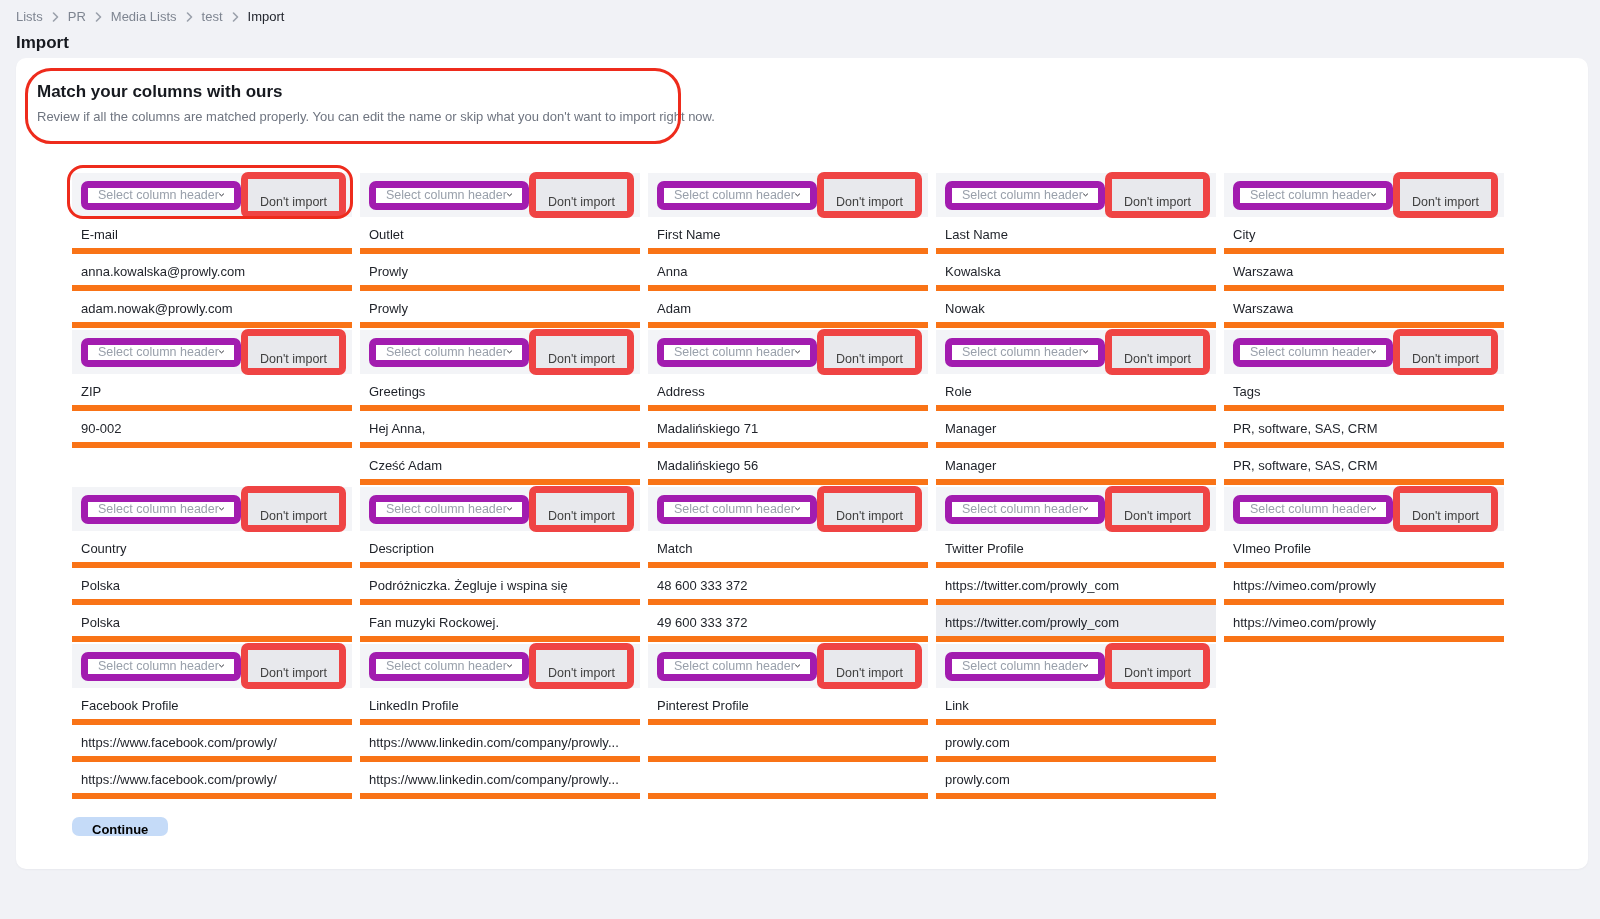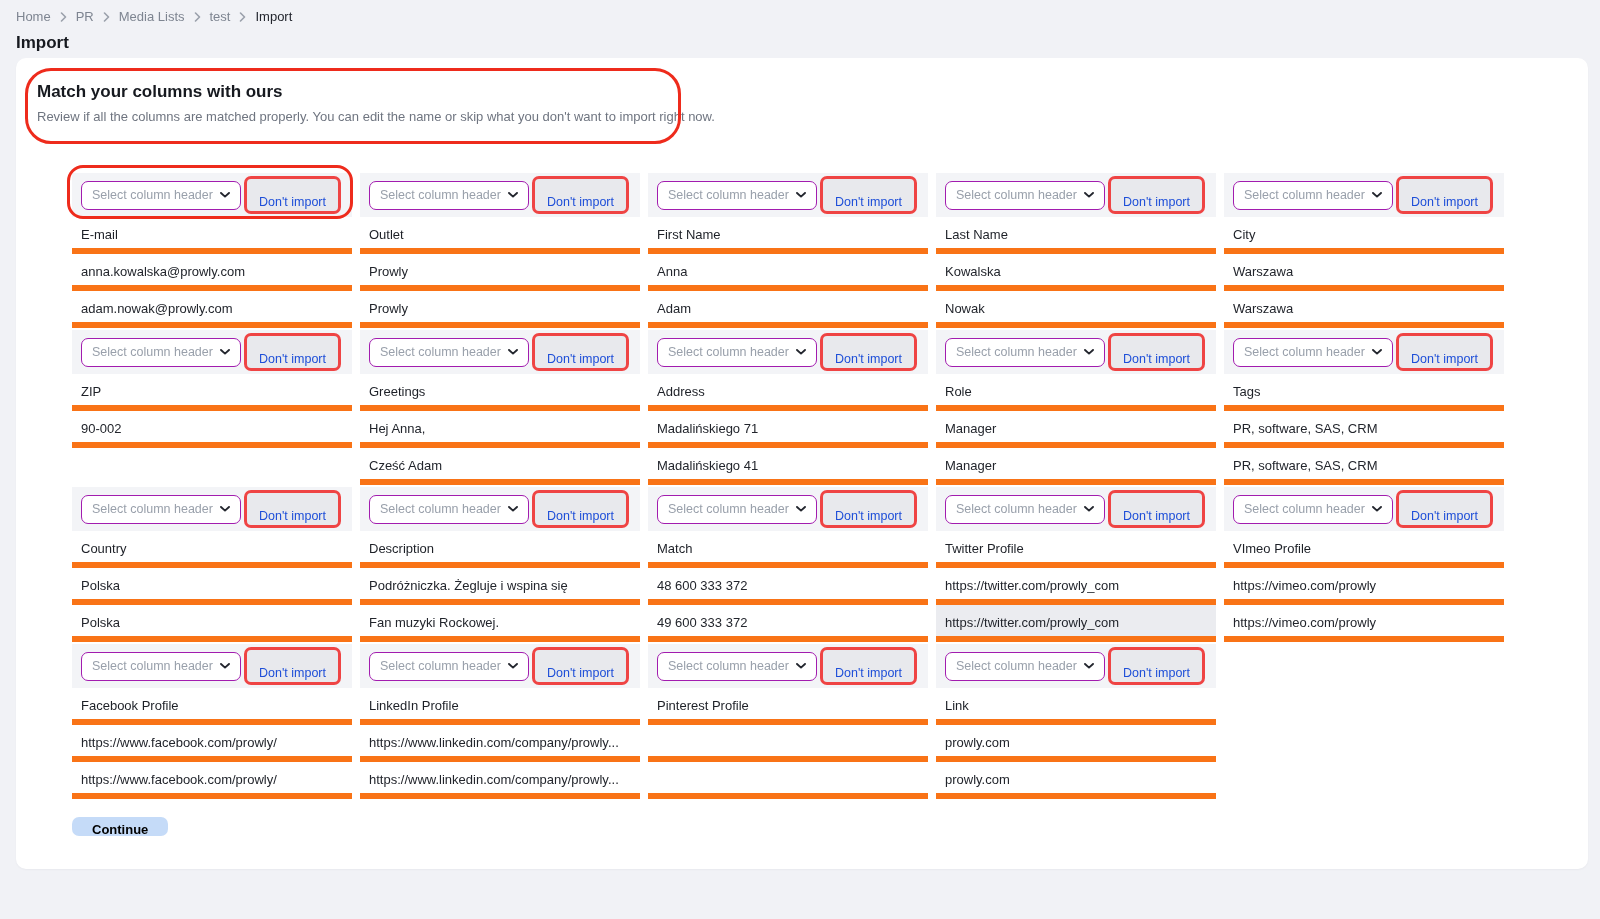--- a/index.html
+++ b/index.html
@@ -44,30 +44,30 @@
     display:grid; grid-template-columns:repeat(5,280px); gap:0 8px;
     margin-bottom:2px;
   }
   .band {
     height:44px; background:#f3f4f7;
     display:flex; align-items:center; justify-content:space-between;
     padding:0 11px 0 9px;
   }
   .hdr-select {
     width:160px; height:29px; background:#ffffff;
-    border:1px solid #a21caf; border-radius:7px;
+    border:7px solid #a21caf; border-radius:7px;
     display:flex; align-items:center; justify-content:space-between;
     padding:0 10px; cursor:pointer;
   }
   .hdr-select .ph { font-size:12.5px; color:#99a0ab; white-space:nowrap; }
   .dont-import {
     height:29px; padding:16px 12px;
-    background:#e8e9ed; border:3px solid #ef4444; border-radius:7px;
+    background:#e8e9ed; border:7px solid #ef4444; border-radius:7px;
     font-family:"Liberation Sans", sans-serif;
-    font-size:12.5px; color:#1d4ed8; cursor:pointer; white-space:nowrap;
+    font-size:12.5px; color:#404040; cursor:pointer; white-space:nowrap;
   }
   .cell {
     height:37px; line-height:36px; padding-left:9px;
     border-bottom:6px solid #f97316;
     font-size:13px; color:#22252c;
     white-space:nowrap; overflow:hidden; text-overflow:ellipsis;
   }
   .cell.colname { color:#1d2027; }
   .cell.hl { background:#ebecf0; }
   
@@ -76,21 +76,21 @@
     background:#c5dbf8; color:#000000;
     border:none; border-radius:7px;
     font-family:"Liberation Sans", sans-serif;
     font-size:13px; font-weight:bold; cursor:default;
   }
 </style>
 </head>
 <body>
 
 <nav class="breadcrumb">
-  <a>Home</a>
+  <a>Lists</a>
   <span class="sep">
       <svg width="7" height="10" viewBox="0 0 7 10" fill="none">
         <path d="M1.5 1l4 4-4 4" stroke="#9aa0aa" stroke-width="1.6" stroke-linecap="round" stroke-linejoin="round"></path>
       </svg>
     </span>
   <a>PR</a>
   <span class="sep">
       <svg width="7" height="10" viewBox="0 0 7 10" fill="none">
         <path d="M1.5 1l4 4-4 4" stroke="#9aa0aa" stroke-width="1.6" stroke-linecap="round" stroke-linejoin="round"></path>
       </svg>
@@ -227,21 +227,21 @@
             <div class="hdr-select">
               <span class="ph">Select column header</span>
               <svg width="10" height="6" viewBox="0 0 10 6" fill="none">
                 <path d="M1 1l4 3.6L9 1" stroke="#23262e" stroke-width="1.9" stroke-linecap="round" stroke-linejoin="round"></path>
               </svg>
             </div>
             <button class="dont-import">Don't import</button>
           </div>
           <div class="cell colname">Address</div>
           <div class="cell">Madalińskiego 71</div>
-          <div class="cell">Madalińskiego 41</div>
+          <div class="cell">Madalińskiego 56</div>
         </div>
         <div>
           <div class="band">
             <div class="hdr-select">
               <span class="ph">Select column header</span>
               <svg width="10" height="6" viewBox="0 0 10 6" fill="none">
                 <path d="M1 1l4 3.6L9 1" stroke="#23262e" stroke-width="1.9" stroke-linecap="round" stroke-linejoin="round"></path>
               </svg>
             </div>
             <button class="dont-import">Don't import</button>

